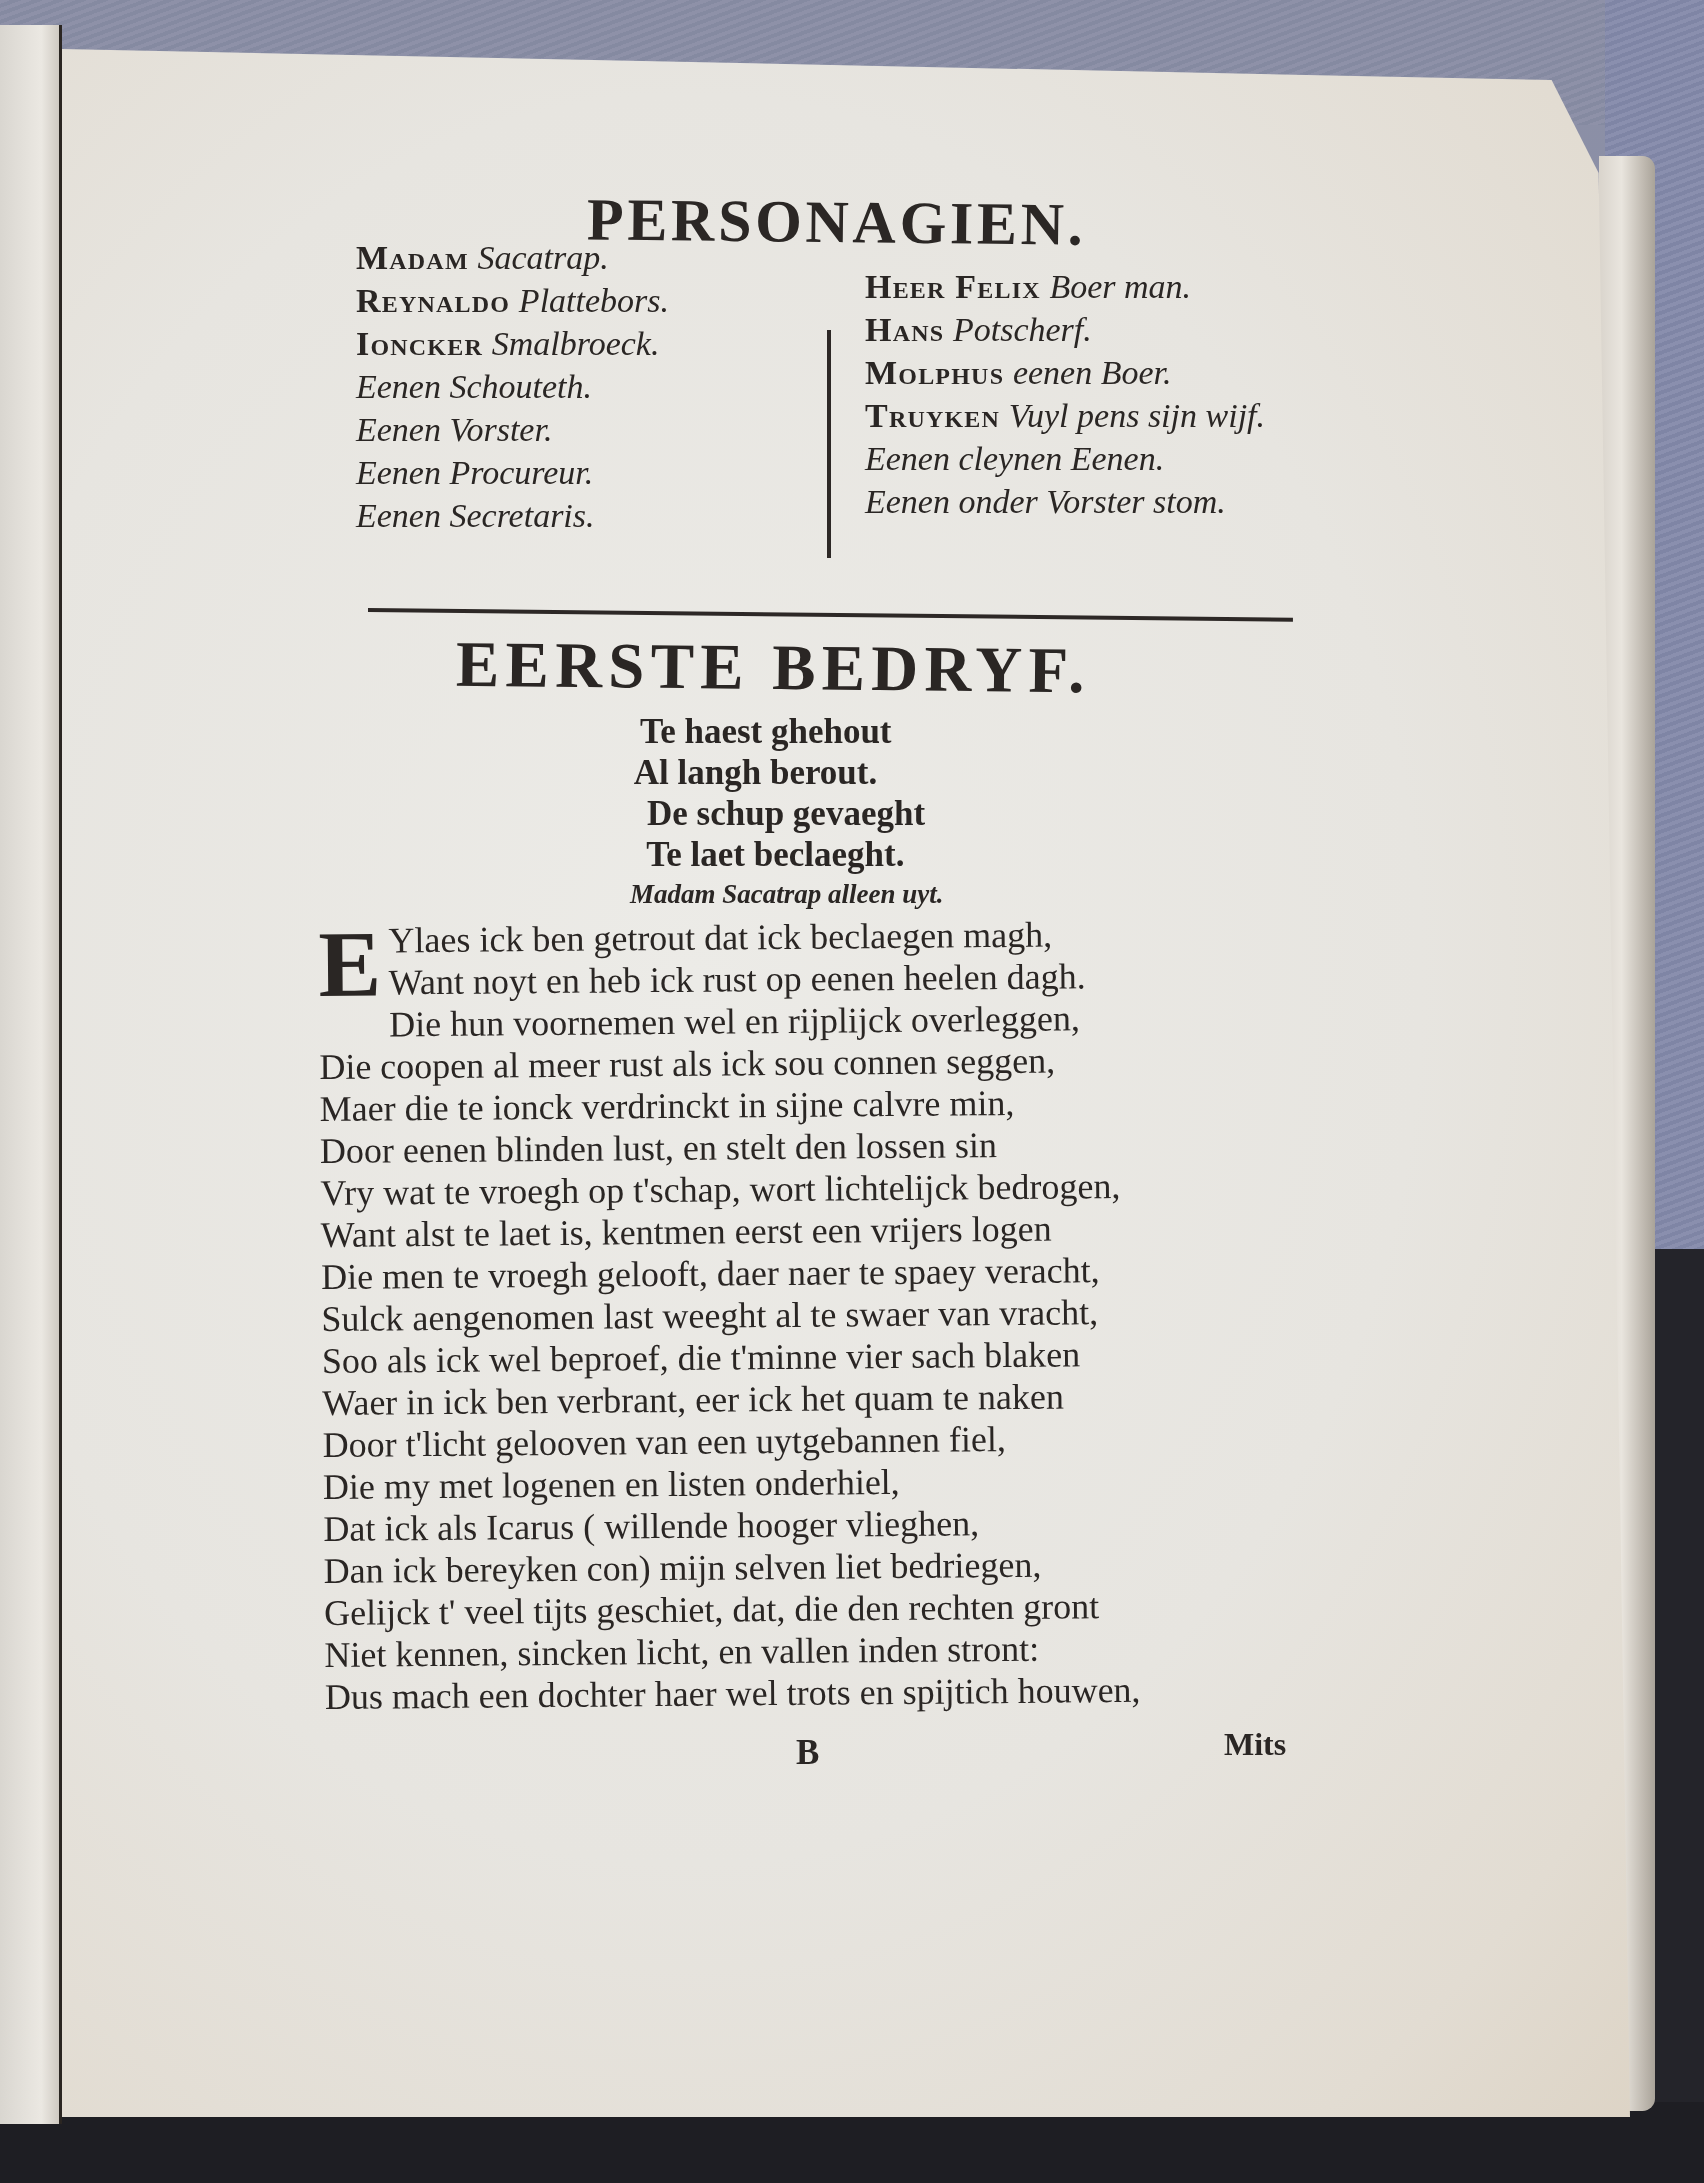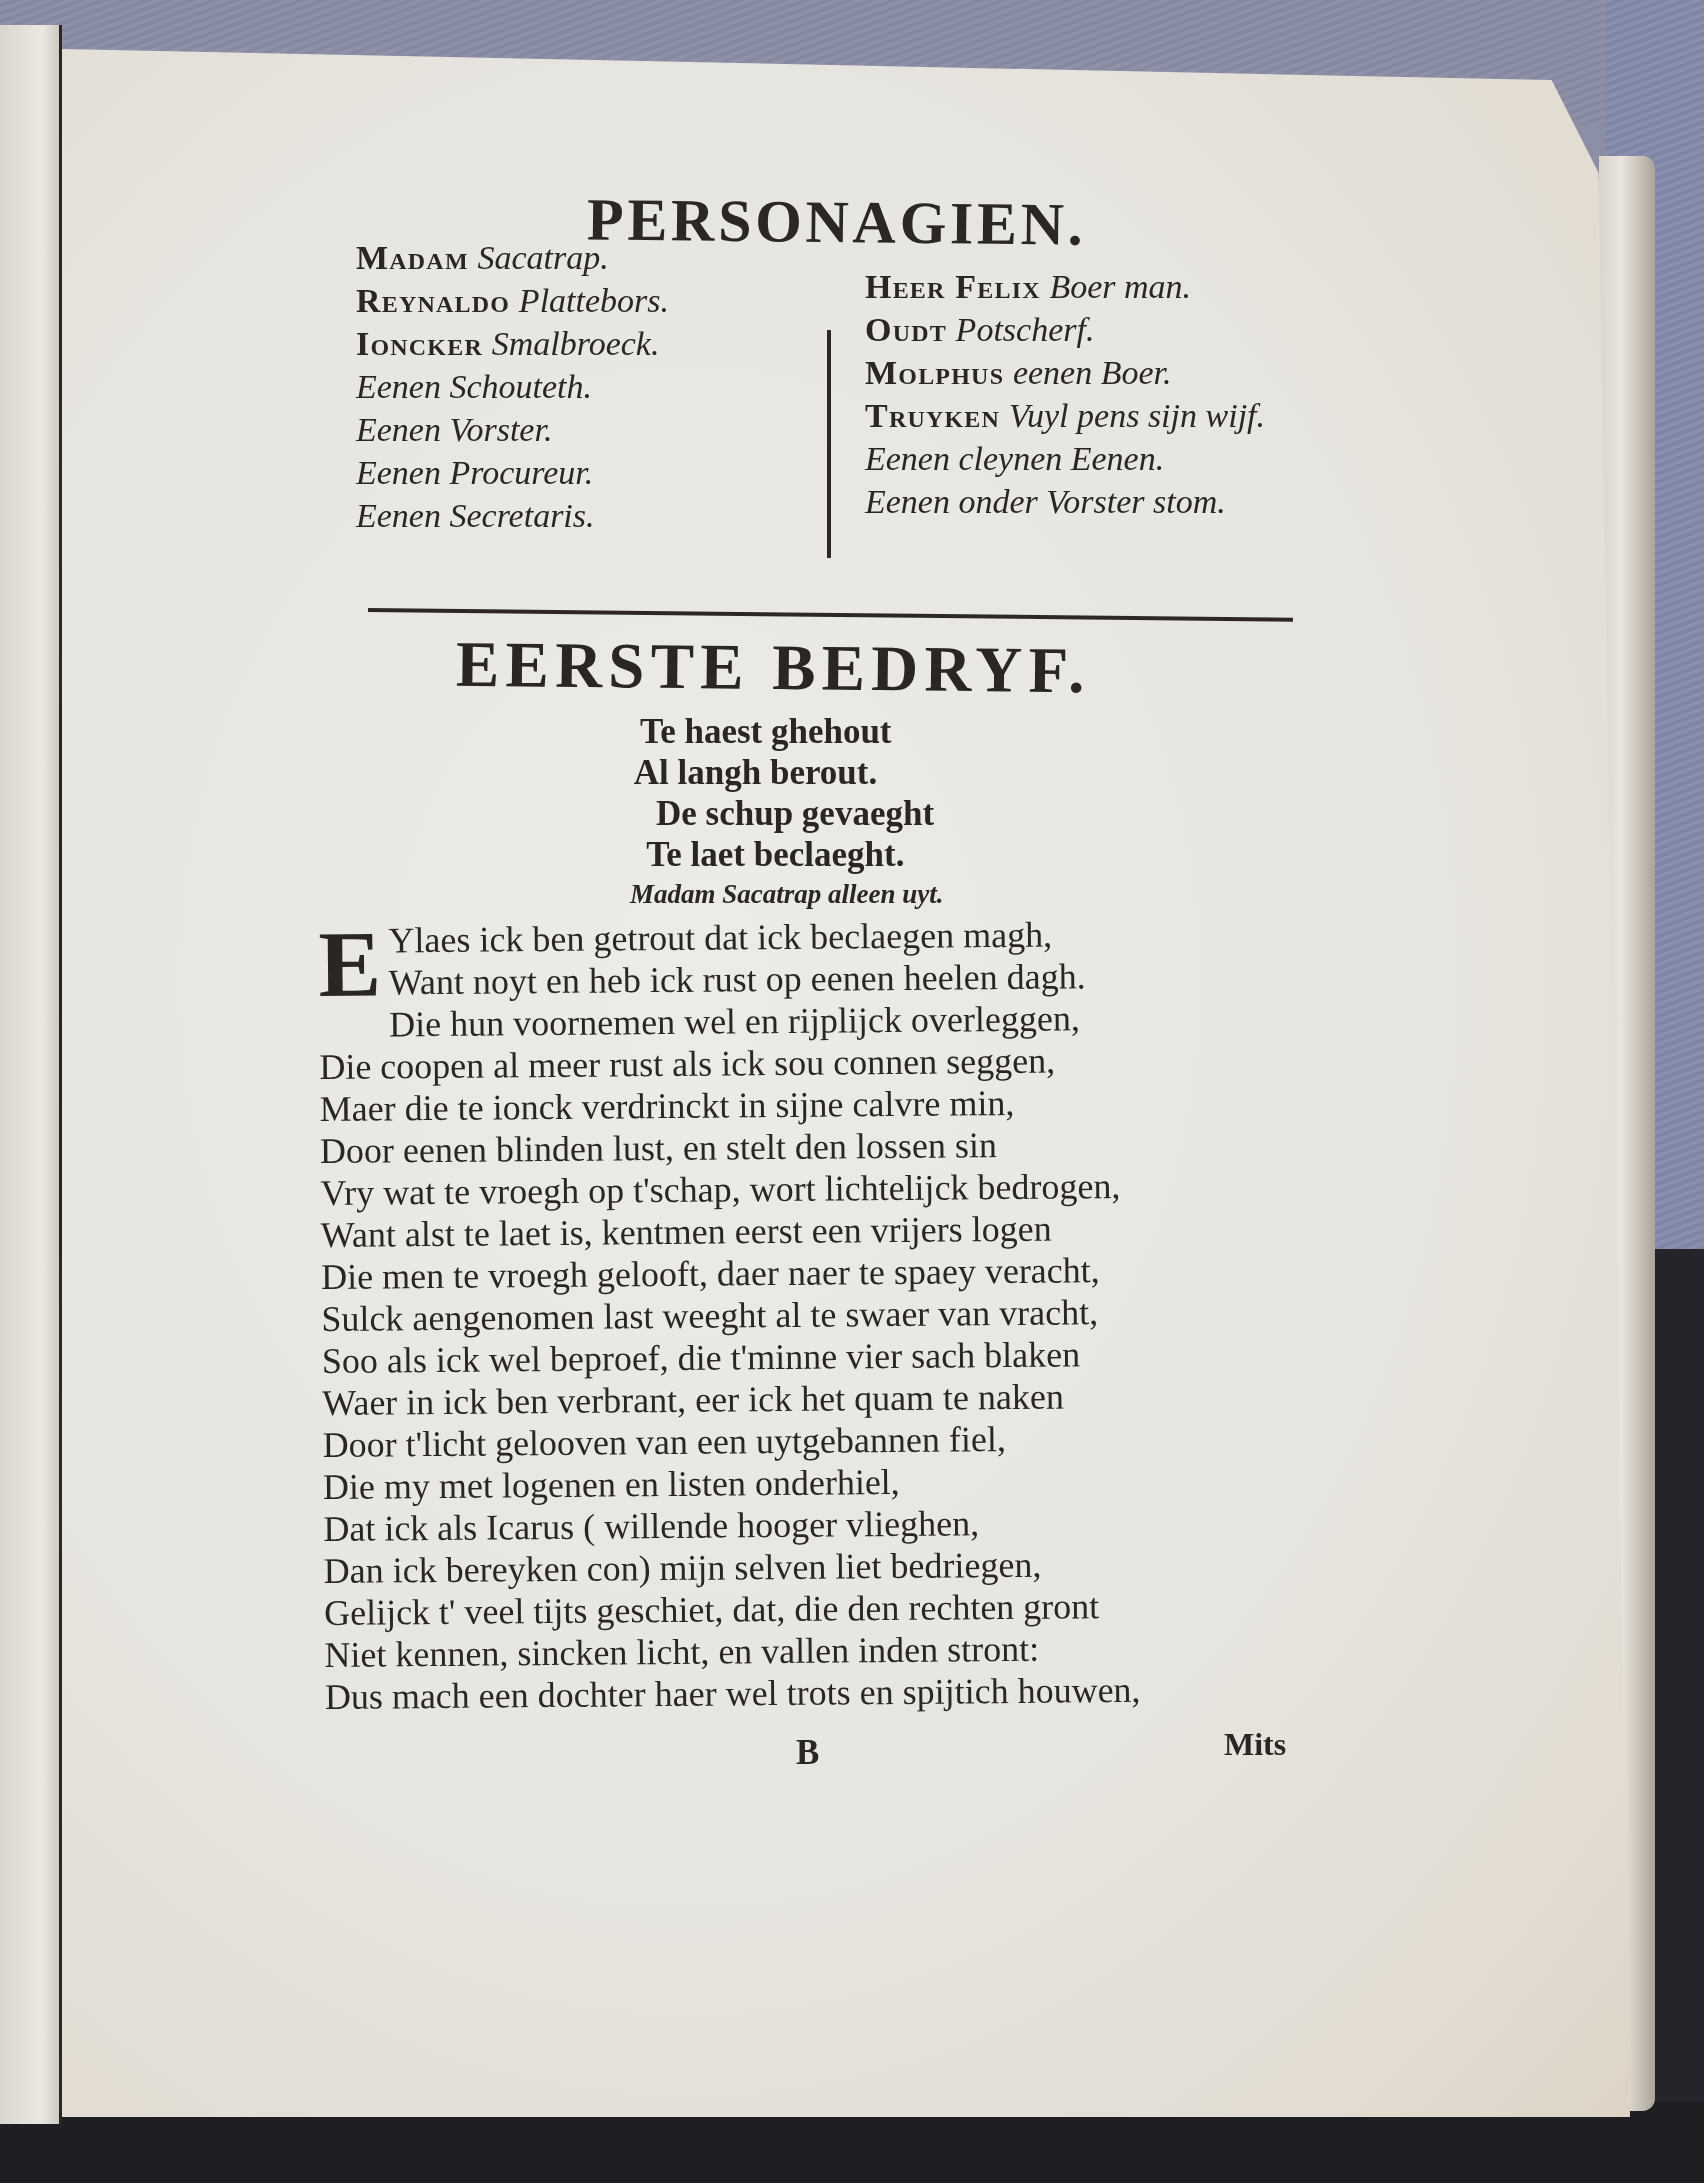--- a/index.html
+++ b/index.html
@@ -56,21 +56,21 @@
       position: absolute; left: 306px; top: 559px; width: 925px; height: 4.4px;
       background: #2d2826; transform: rotate(0.6deg); transform-origin: left;
     }
     .act-title {
       position: absolute; left: 394px; top: 581px; font-size: 65px; font-weight: bold;
       letter-spacing: 6.2px; transform: rotate(0.6deg);
     }
     .motto { position: absolute; left: 578px; top: 662px; font-size: 35px; line-height: 41px; font-weight: bold; }
     .motto .m1 { margin-left: 0; }
     .motto .m2 { margin-left: -6.2px; }
-    .motto .m3 { margin-left: 16px; }
+    .motto .m3 { margin-left: 7px; }
     .motto .m4 { margin-left: 6.2px; }
     .stage-dir { position: absolute; left: 568px; top: 830px; font-size: 27px; font-style: italic; font-weight: bold; }
     .verse {
       position: absolute; left: 256px; top: 871px; font-size: 36px; line-height: 42px;
       transform: rotate(-0.5deg); transform-origin: left top;
     }
     .verse-line { white-space: nowrap; }
     .dropcap {
       float: left; font-size: 94px; line-height: 81px; font-weight: bold;
       margin: 3.7px 7.5px 0 0; height: 84px;
@@ -98,21 +98,21 @@
     <div class="cast-row"><span class="ital only">Eenen Schouteth.</span></div>
     <div class="cast-row"><span class="ital only">Eenen Vorster.</span></div>
     <div class="cast-row"><span class="ital only">Eenen Procureur.</span></div>
     <div class="cast-row"><span class="ital only">Eenen Secretaris.</span></div>
   </div>
 
   <div class="col-divider"></div>
 
   <div class="cast-col cast-right">
     <div class="cast-row"><span class="caps">Heer Felix</span><span class="ital">Boer man.</span></div>
-    <div class="cast-row"><span class="caps">Oudt</span><span class="ital">Potscherf.</span></div>
+    <div class="cast-row"><span class="caps">Hans</span><span class="ital">Potscherf.</span></div>
     <div class="cast-row"><span class="caps">Molphus</span><span class="ital">eenen Boer.</span></div>
     <div class="cast-row"><span class="caps">Truyken</span><span class="ital">Vuyl pens sijn wijf.</span></div>
     <div class="cast-row"><span class="ital only">Eenen cleynen Eenen.</span></div>
     <div class="cast-row"><span class="ital only">Eenen onder Vorster stom.</span></div>
   </div>
 
   <div class="rule"></div>
 
   <div class="act-title">EERSTE BEDRYF.</div>
 

